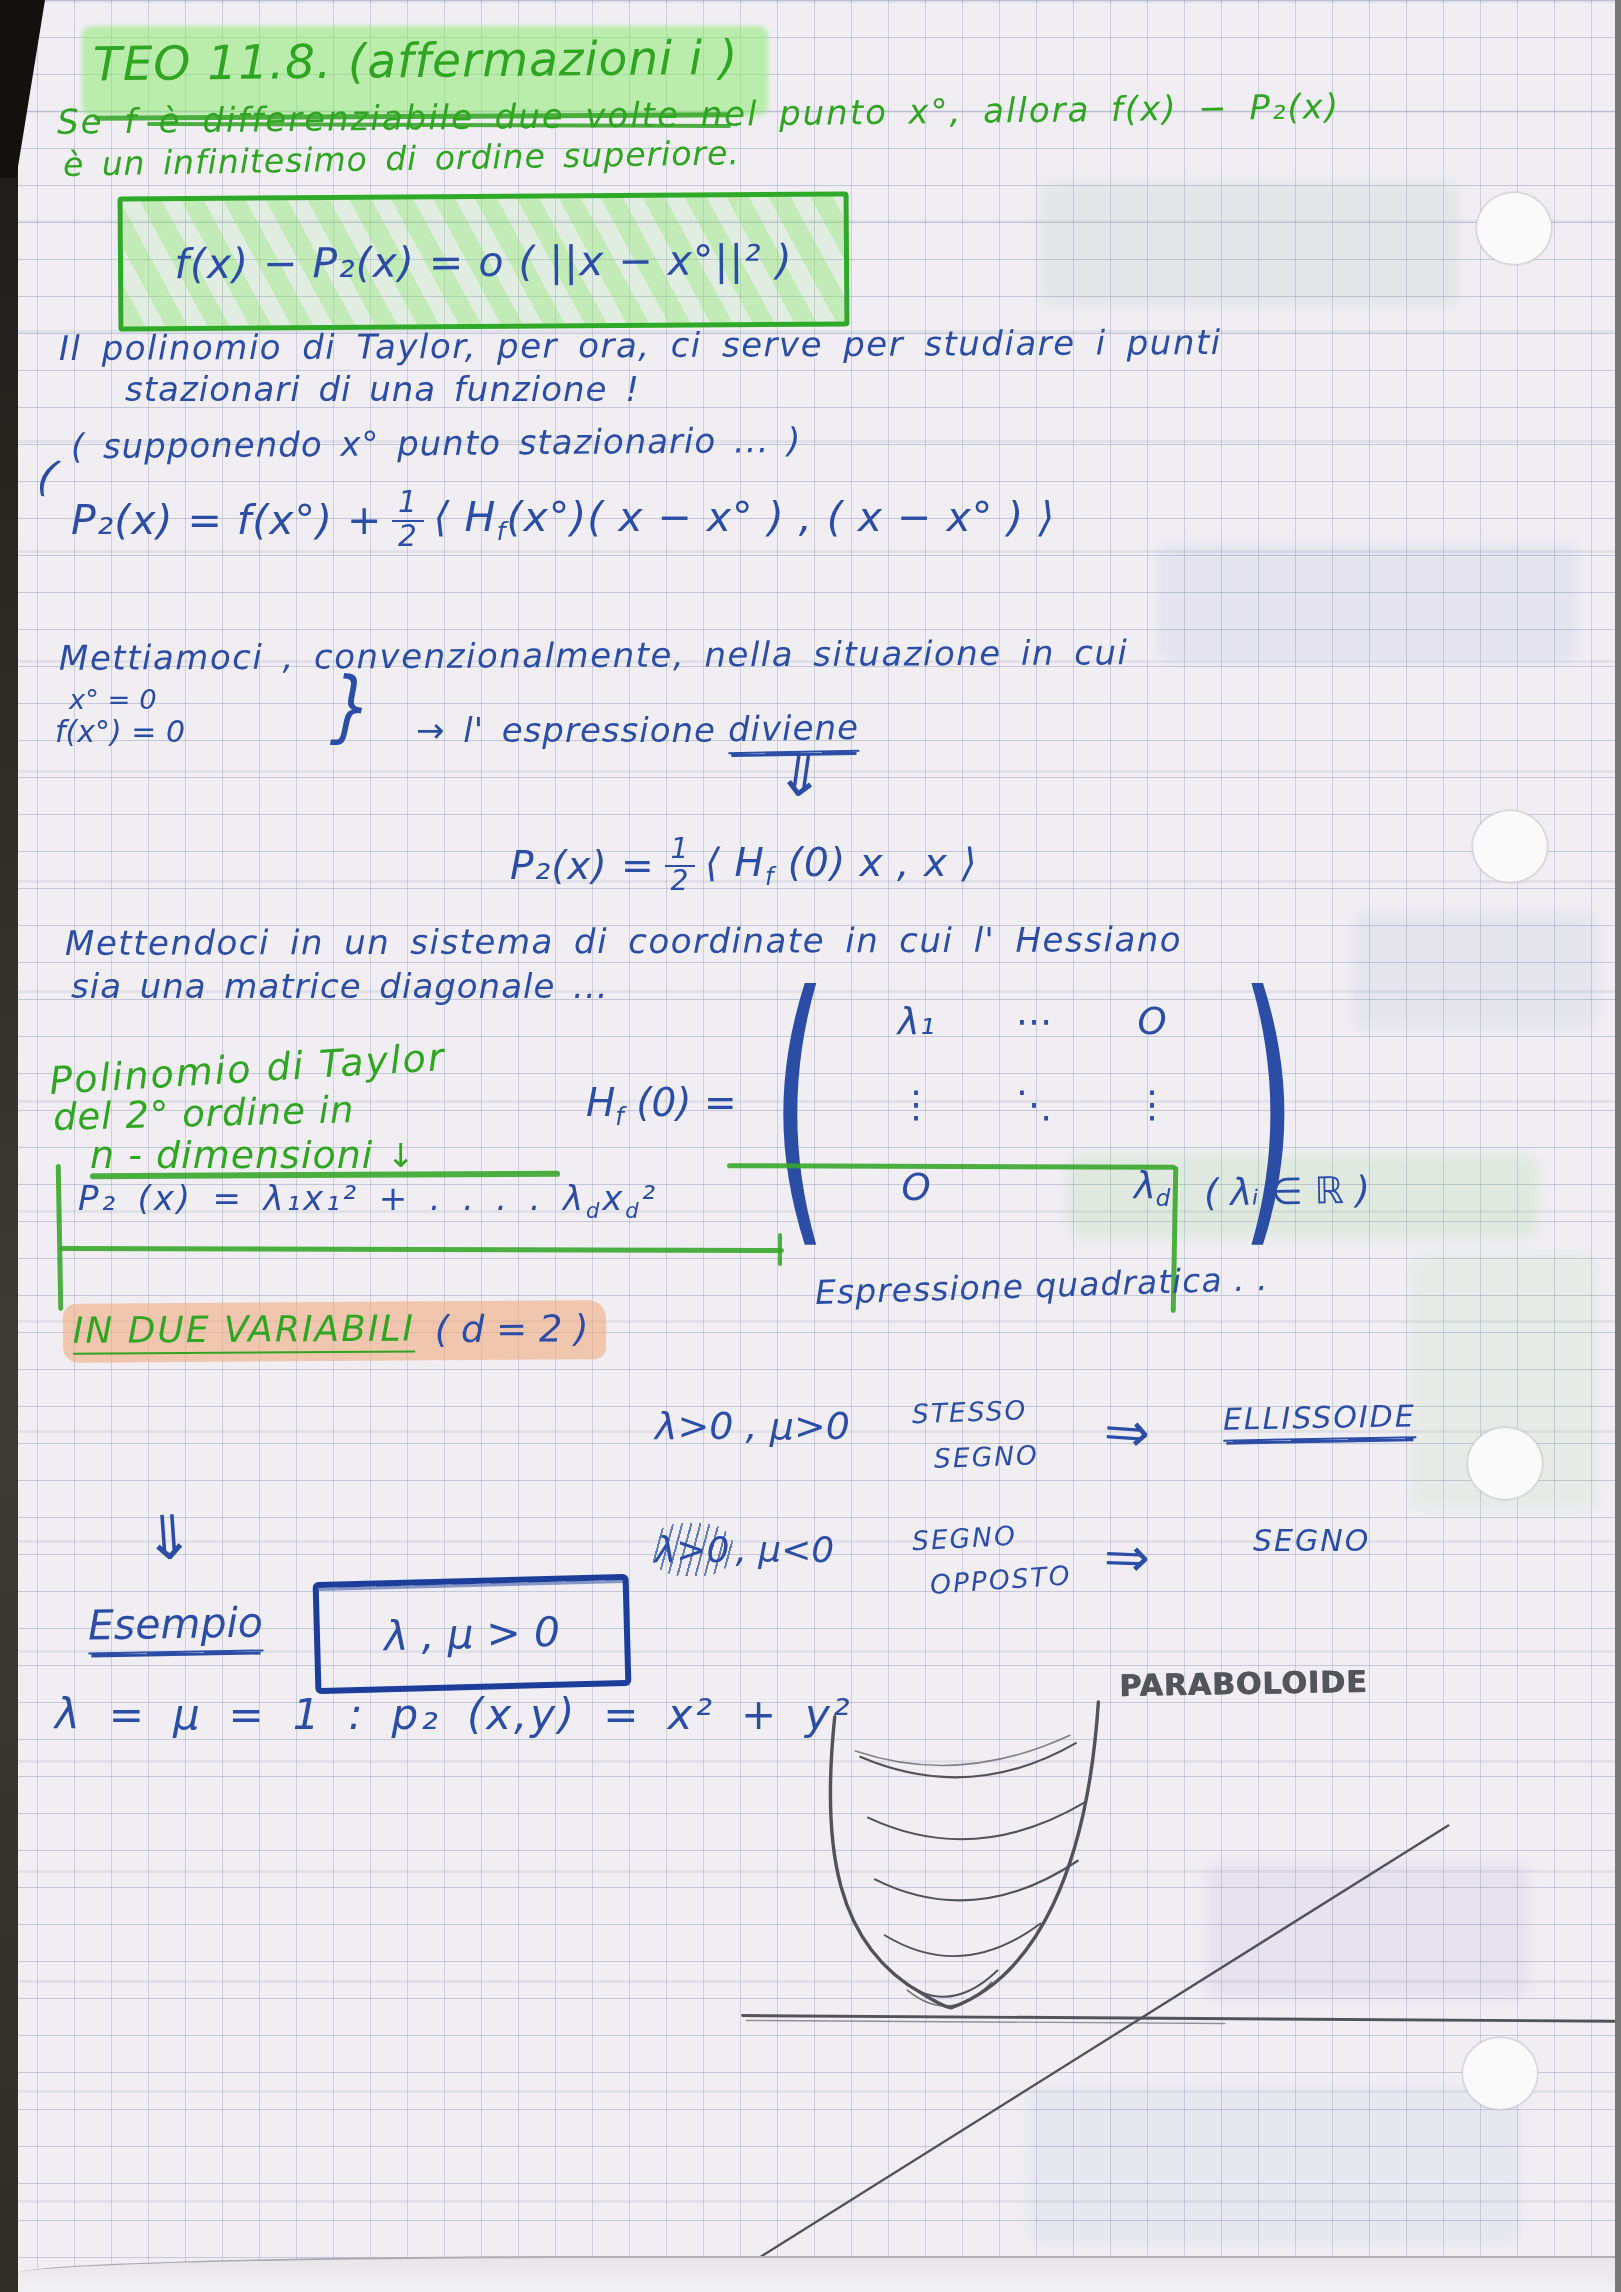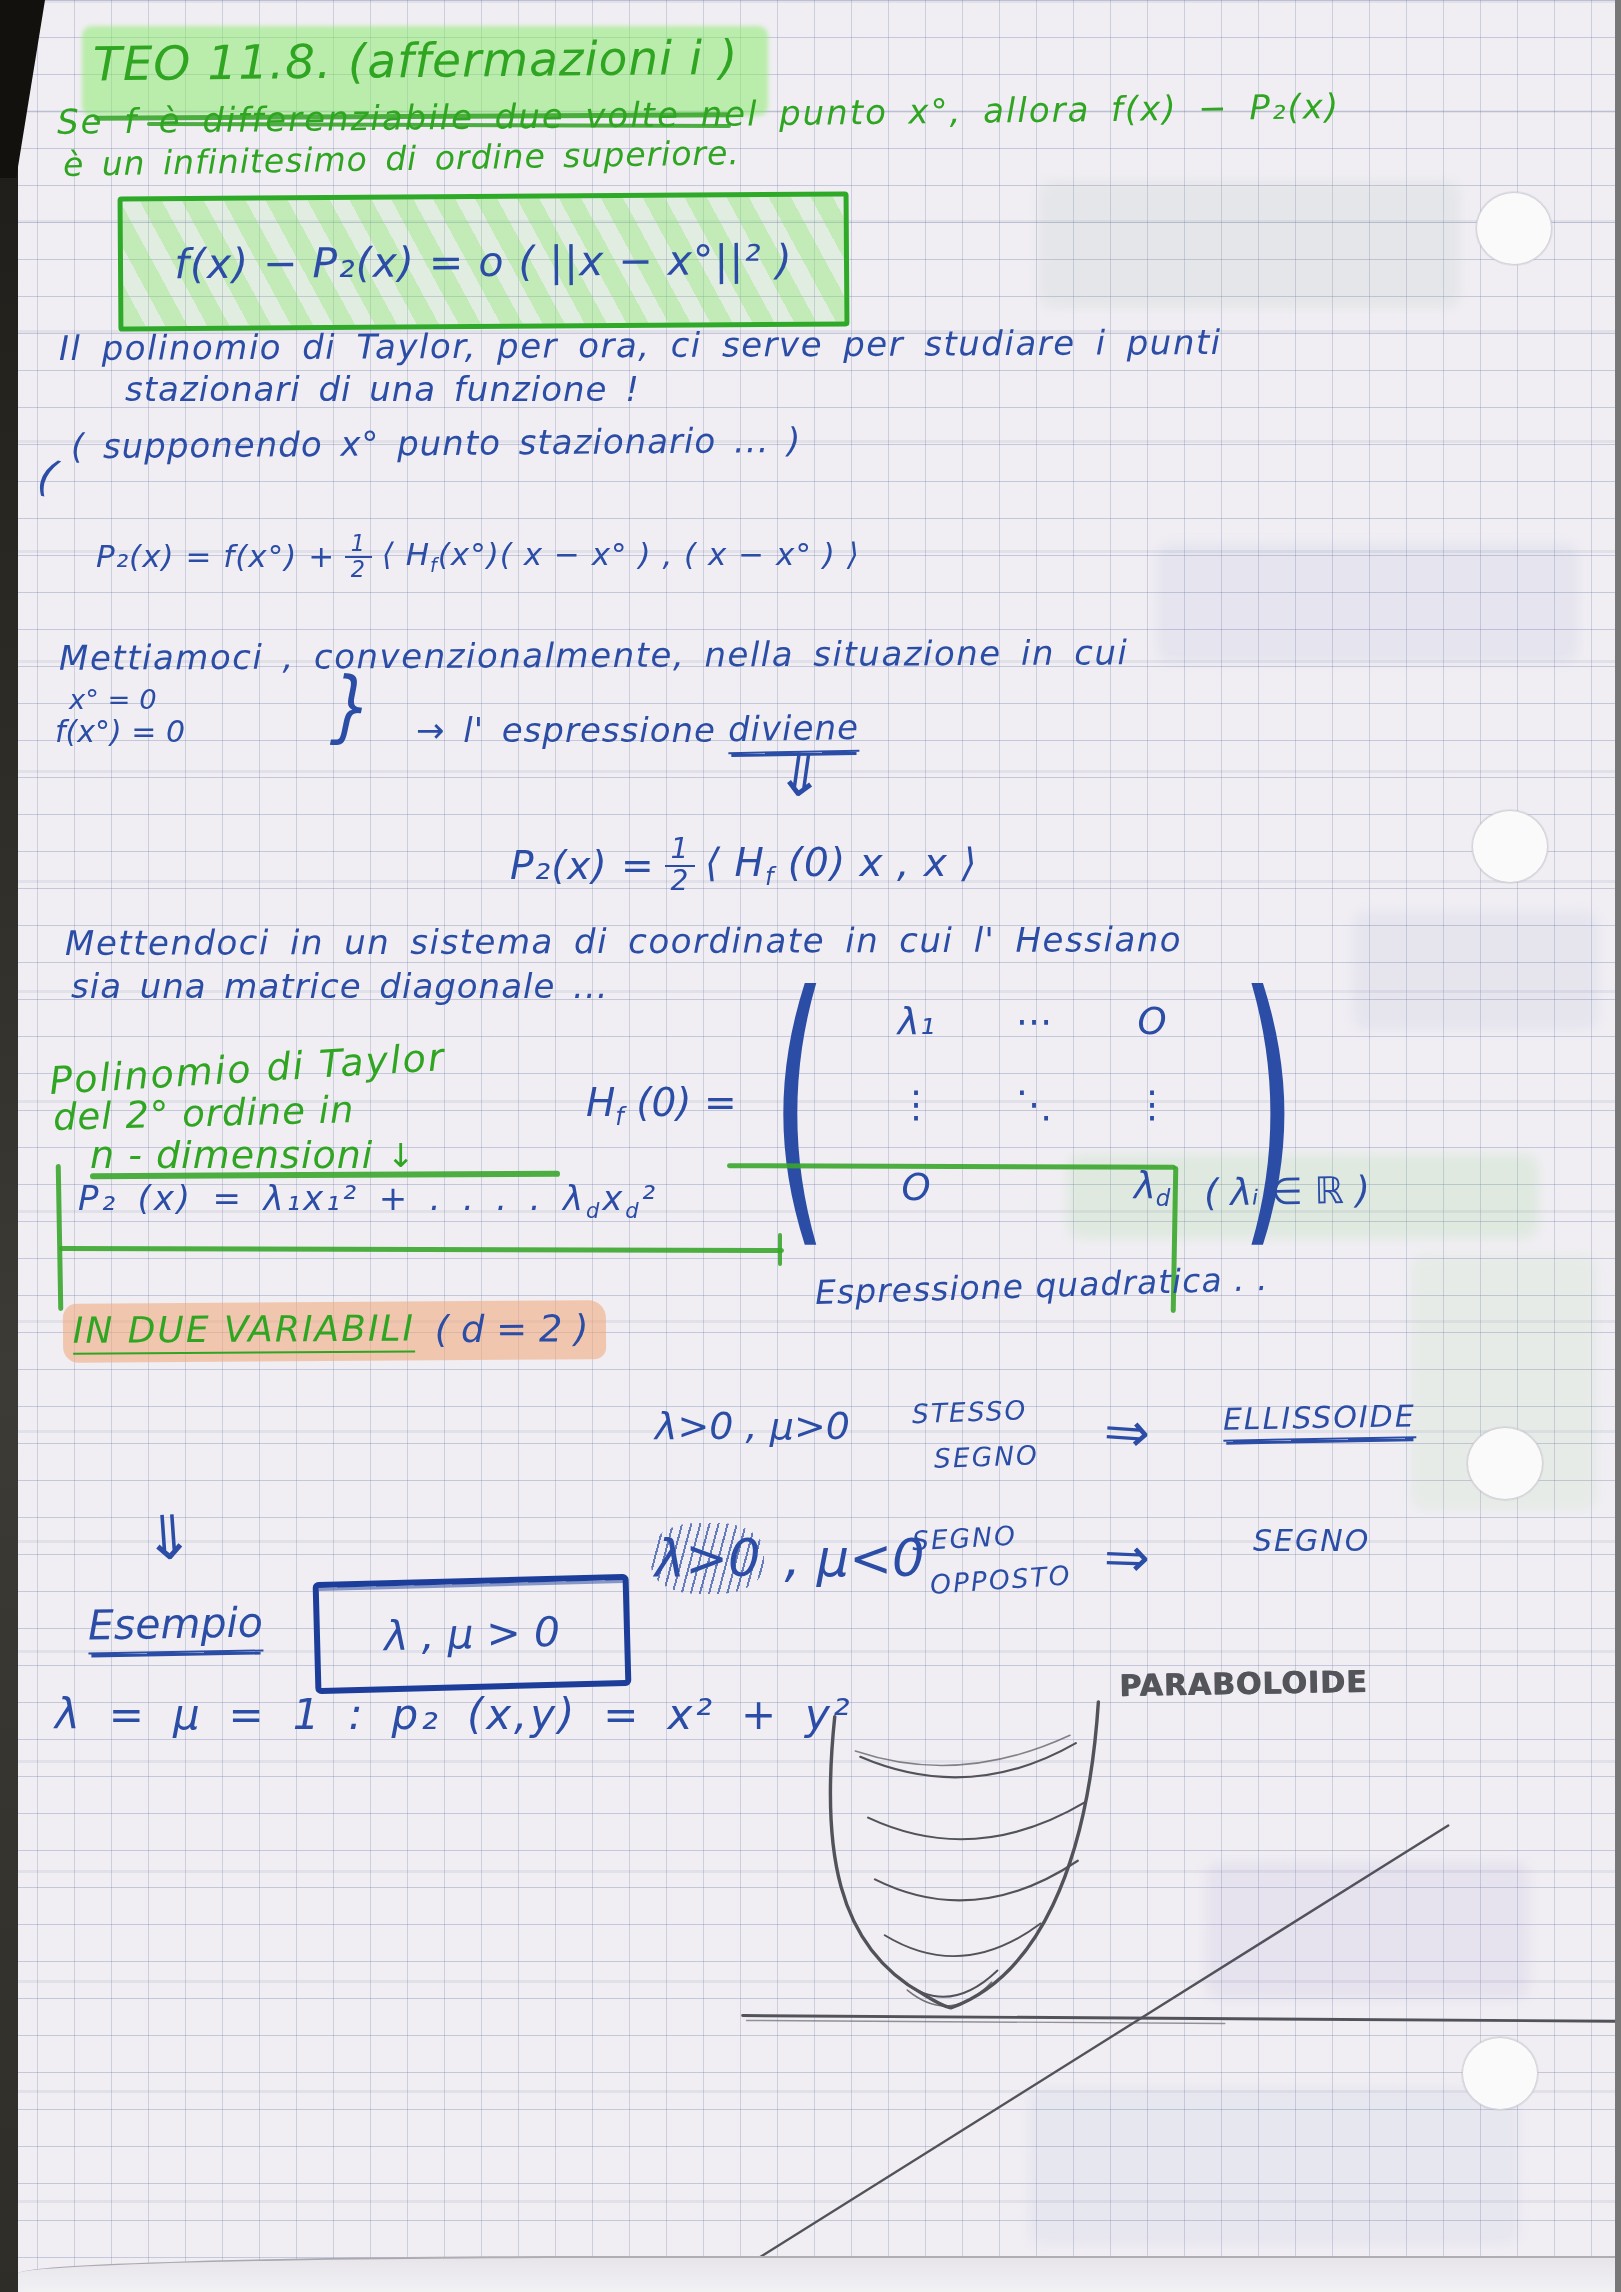--- a/index.html
+++ b/index.html
@@ -58,21 +58,21 @@
               transform:rotate(-.4deg);display:flex;align-items:center;justify-content:center;
               background:repeating-linear-gradient(62deg, rgba(125,230,95,.40) 0 19.6px, rgba(125,230,95,.12) 19.6px 37px);">
     <span class="hw" style="font-size:41px;letter-spacing:1px;">f(x) − P₂(x)  =  o ( ||x − x°||² )</span>
   </div>
 
   <div class="abs hw" style="left:59px;top:325px;font-size:34px;letter-spacing:1.5px;word-spacing:7.8px;transform:rotate(-.3deg);">Il polinomio di Taylor, per ora, ci serve per studiare i punti</div>
   <div class="abs hw" style="left:125px;top:369px;font-size:34px;letter-spacing:1px;word-spacing:5.9px;">stazionari di una funzione !</div>
   <div class="abs hw" style="left:71px;top:423px;font-size:34px;letter-spacing:1px;word-spacing:5.9px;transform:rotate(-.5deg);">( supponendo  x° punto stazionario ... )</div>
   <div class="abs hw" style="left:39px;top:451px;font-size:43px;transform:rotate(14deg);">(</div>
 
-  <div class="abs row hw" style="left:96px;top:488px;font-size:31px;letter-spacing:1px;margin-top:44px;">
+  <div class="abs row hw" style="left:71px;top:488px;font-size:41px;letter-spacing:1px;">
     <span>P₂(x)  =  f(x°)  +</span>
     <span class="frac">
       <span class="num">1</span>
       <span class="den">2</span>
     </span>
     <span>⟨ H<sub>f</sub>(x°)( x − x° ) , ( x − x° ) ⟩</span>
   </div>
 
   <div class="abs hw" style="left:59px;top:635px;font-size:34px;letter-spacing:1.5px;word-spacing:6.9px;transform:rotate(-.3deg);">Mettiamoci , convenzionalmente, nella situazione in cui</div>
   <div class="abs hw" style="left:69px;top:684px;font-size:27.4px;">x° = 0</div>
@@ -139,21 +139,21 @@
 
 
   <div class="abs hw" style="left:655px;top:1404px;font-size:38px;">λ&gt;0  ,  μ&gt;0</div>
   <div class="abs" style="left:912px;top:1396px;">
     <div class="hw" style="font-size:26.5px;letter-spacing:2px;transform:rotate(-2deg);">STESSO</div>
     <div class="hw" style="font-size:26.5px;letter-spacing:2px;margin:13.7px 0 0 21.6px;transform:rotate(-2deg);">SEGNO</div>
   </div>
   <div class="abs hw" style="left:1104px;top:1400px;font-size:55px;transform:rotate(4deg);">⇒</div>
   <div class="abs hw dbl-ul" style="left:1223px;top:1400px;font-size:30px;letter-spacing:2px;transform:rotate(-1deg);">ELLISSOIDE</div>
 
-  <div class="abs row hw" style="left:655px;top:1529px;font-size:51px;gap:24px;justify-content:center;">
+  <div class="abs row hw" style="left:655px;top:1529px;font-size:36px;gap:6px;justify-content:center;">
     <span class="scribble">λ&gt;0</span>
     <span>,  μ&lt;0</span>
   </div>
   <div class="abs" style="left:912px;top:1521px;">
     <div class="hw" style="font-size:26.5px;letter-spacing:2px;transform:rotate(-3deg);">SEGNO</div>
     <div class="hw" style="font-size:26.5px;letter-spacing:2px;margin:11.8px 0 0 17.6px;transform:rotate(-4deg);">OPPOSTO</div>
   </div>
   <div class="abs hw" style="left:1104px;top:1525px;font-size:55px;transform:rotate(2deg);">⇒</div>
   <div class="abs hw" style="left:1253px;top:1523px;font-size:30px;letter-spacing:2px;">SEGNO</div>
 

